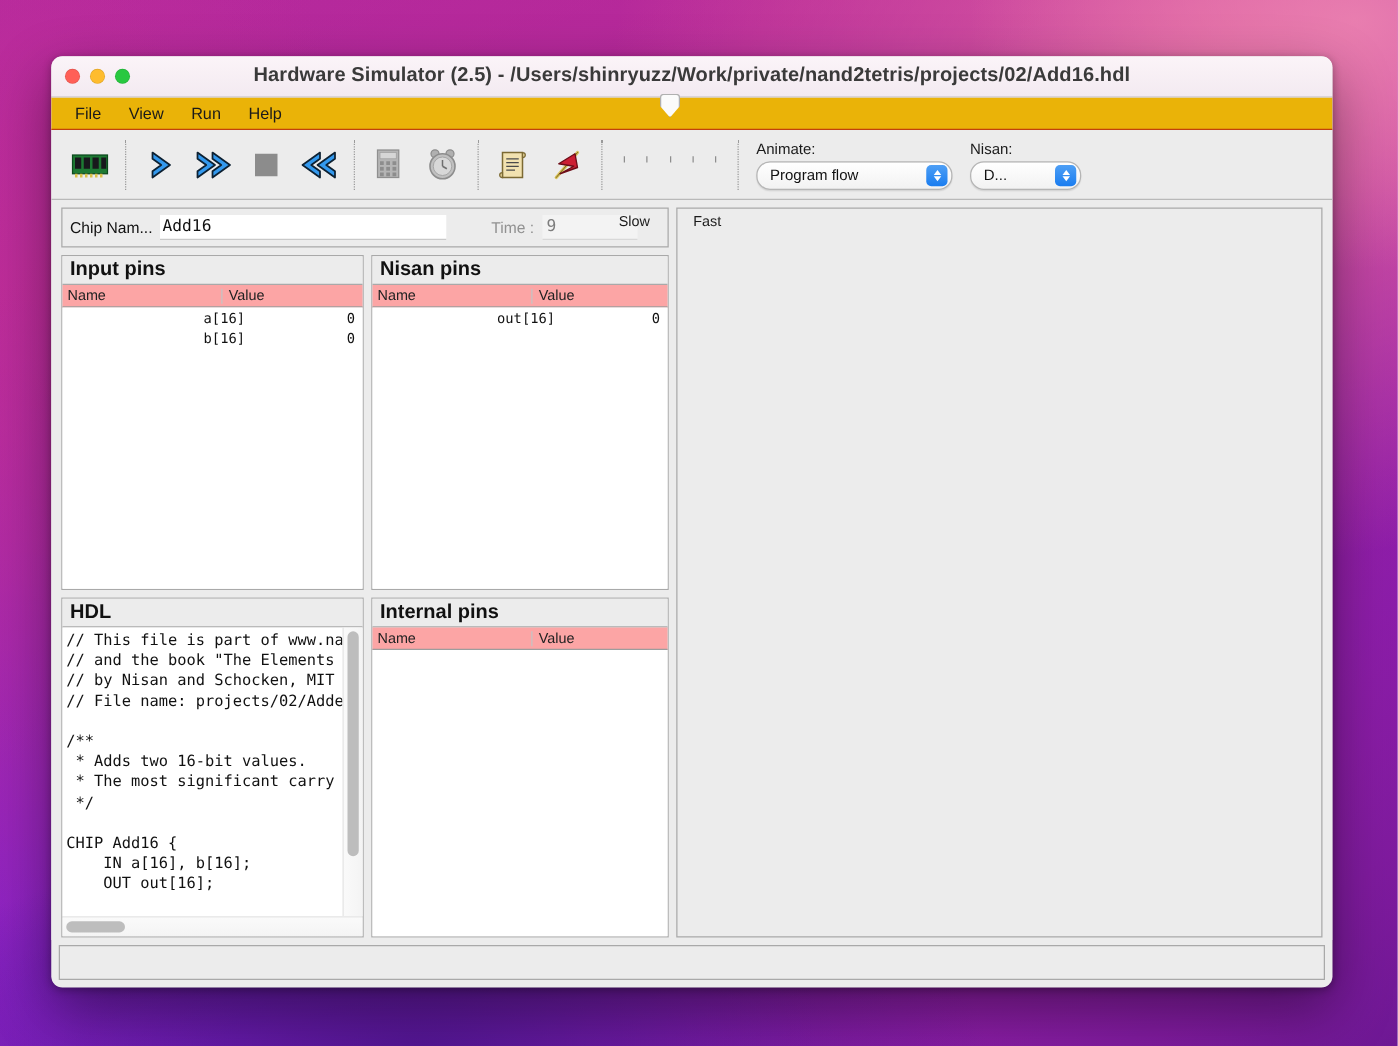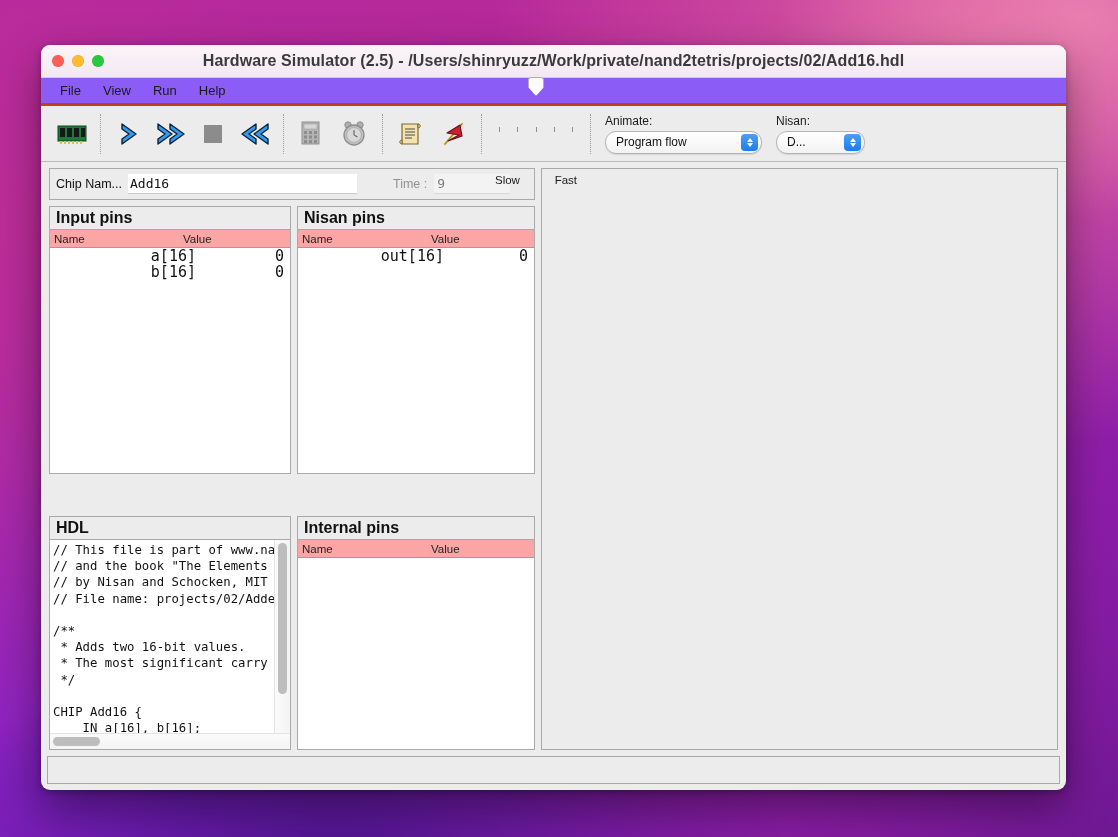--- a/index.html
+++ b/index.html
@@ -50,22 +50,22 @@
   .light.yellow { background: #febc2e; box-shadow: inset 0 0 0 0.5px rgba(0,0,0,0.12); }
   .light.green  { background: #28c840; box-shadow: inset 0 0 0 0.5px rgba(0,0,0,0.12); }
   .title-text {
     width: 100%; text-align: center;
     font-size: 16px; font-weight: bold; color: #3a3a3a;
     letter-spacing: 0.1px;
   }
 
   .menubar {
     height: 25px;
-    background: #8b5cf6;
-    border-bottom: 3px solid #c2410c;
+    background: #eab308;
+    border-bottom: 1px solid #c2410c;
     display: flex; align-items: center;
     padding-left: 8px;
     flex: 0 0 auto;
   }
   .menu-item {
     font-size: 13px; color: #1a1a1a;
     padding: 2px 11px;
     cursor: default;
   }
 
@@ -220,28 +220,28 @@
     border-bottom: 1px solid #9d9d9d;
     display: flex; align-items: center;
     font-size: 11.5px; color: #222;
   }
   .th-name { width: 128px; padding-left: 4px; border-right: 1px solid #c4c4c4; box-sizing: border-box; }
   .th-val { padding-left: 5px; }
   .tbl-body { flex: 1 1 auto; background: #fff; overflow: hidden; }
   .prow {
     height: 16px; display: flex; align-items: center;
     font-family: "DejaVu Sans Mono", monospace;
-    font-size: 15px; color: #111;
+    font-size: 11px; color: #111;
   }
   .prow .pname { width: 150px; text-align: right; padding-right: 4px; box-sizing: border-box; }
   .prow .pval { flex: 1 1 auto; text-align: right; padding-right: 6px; }
   .panel.inputs { width: 240px; flex: 0 0 auto; }
   .panel.outputs { flex: 1 1 auto; }
 
-  .hdl-row { display: flex; gap: 6px; flex: 1 1 auto; min-height: 0; margin-bottom: 2px; margin-top: 36px; }
+  .hdl-row { display: flex; gap: 6px; flex: 1 1 auto; min-height: 0; margin-bottom: 2px; }
   .panel.hdl { width: 240px; flex: 0 0 auto; }
   .panel.internal { flex: 1 1 auto; }
   .hdl-area {
     flex: 1 1 auto; position: relative; background: #fff;
     overflow: hidden; display: flex; min-height: 0;
   }
   .hdl-text {
     flex: 1 1 auto;
     font-family: "DejaVu Sans Mono", monospace;
     font-size: 12.3px; line-height: 16.2px; color: #111;

